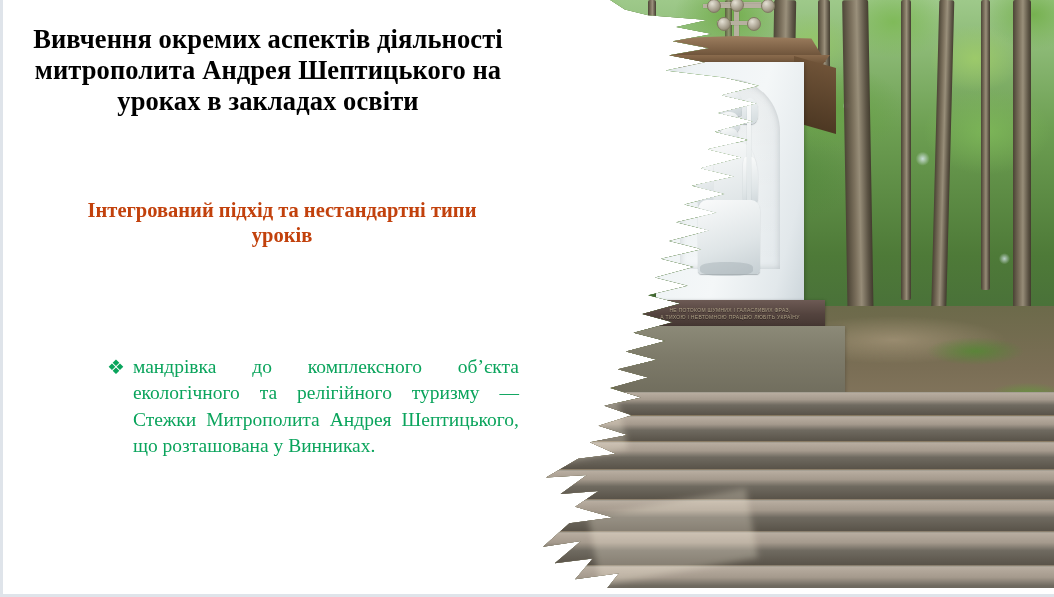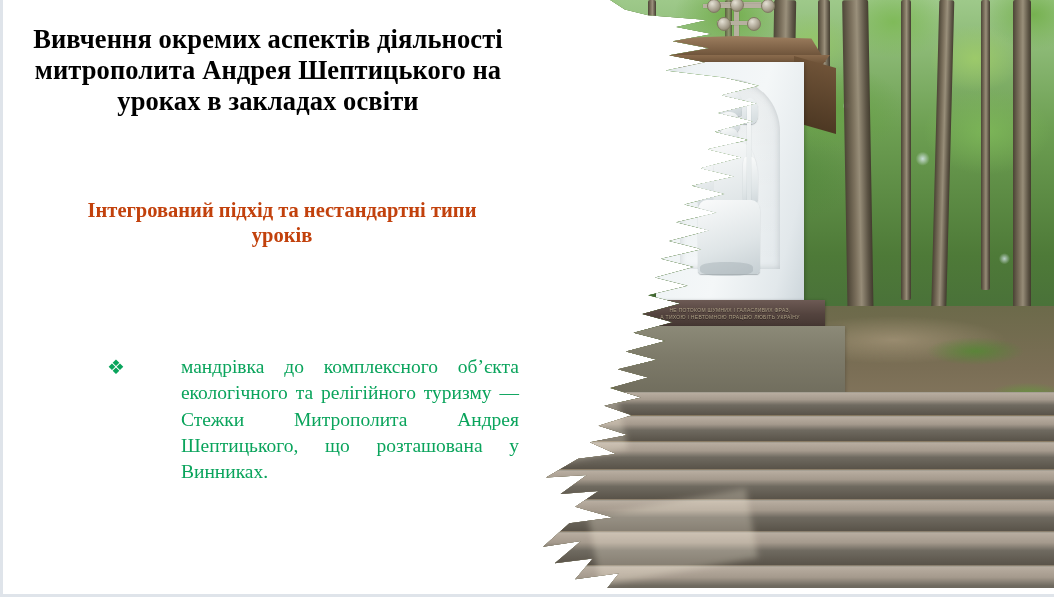--- a/index.html
+++ b/index.html
@@ -196,21 +196,20 @@
   }
   .bullet-mark{
     color:#0aa45c; font-size:20px; line-height:1.32; flex:0 0 auto;
     font-family:"DejaVu Sans", sans-serif;
   }
   .bullet-text{
     color:#0aa45c; font-size:19.5px; line-height:1.35;
     text-align:justify; text-align-last:left;
     flex:1 1 auto;
     text-justify:inter-word;
-    margin-left:48px;
   }
 </style>
 </head>
 <body>
 
 <svg width="0" height="0" style="position:absolute" aria-hidden="true">
   <defs>
     <clipPath id="tornClip" clipPathUnits="objectBoundingBox">
       <path d="
         M0.235,0.000 L1,0.000 L1,1.000 L0.230,1.000

